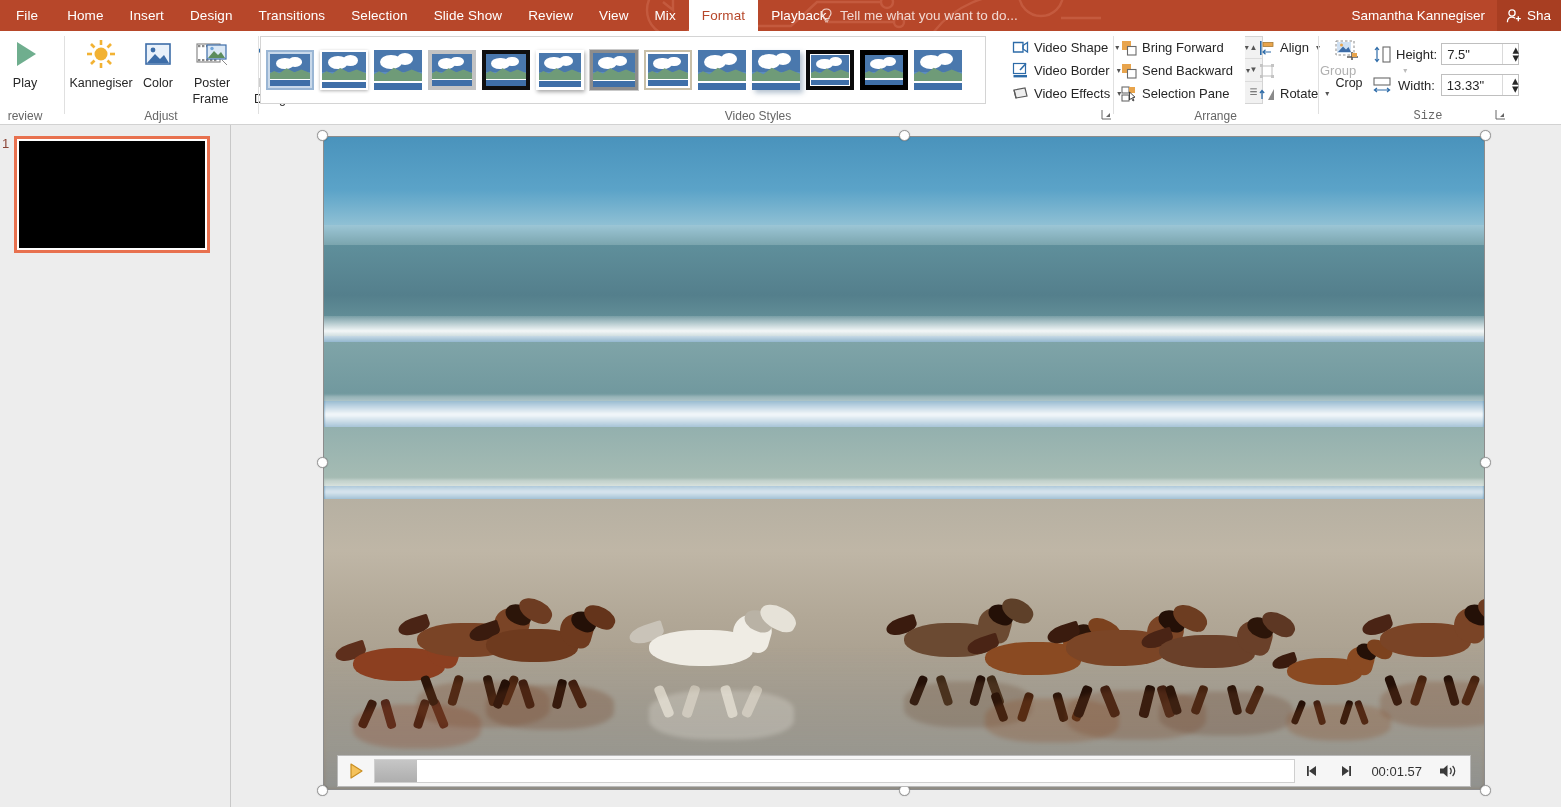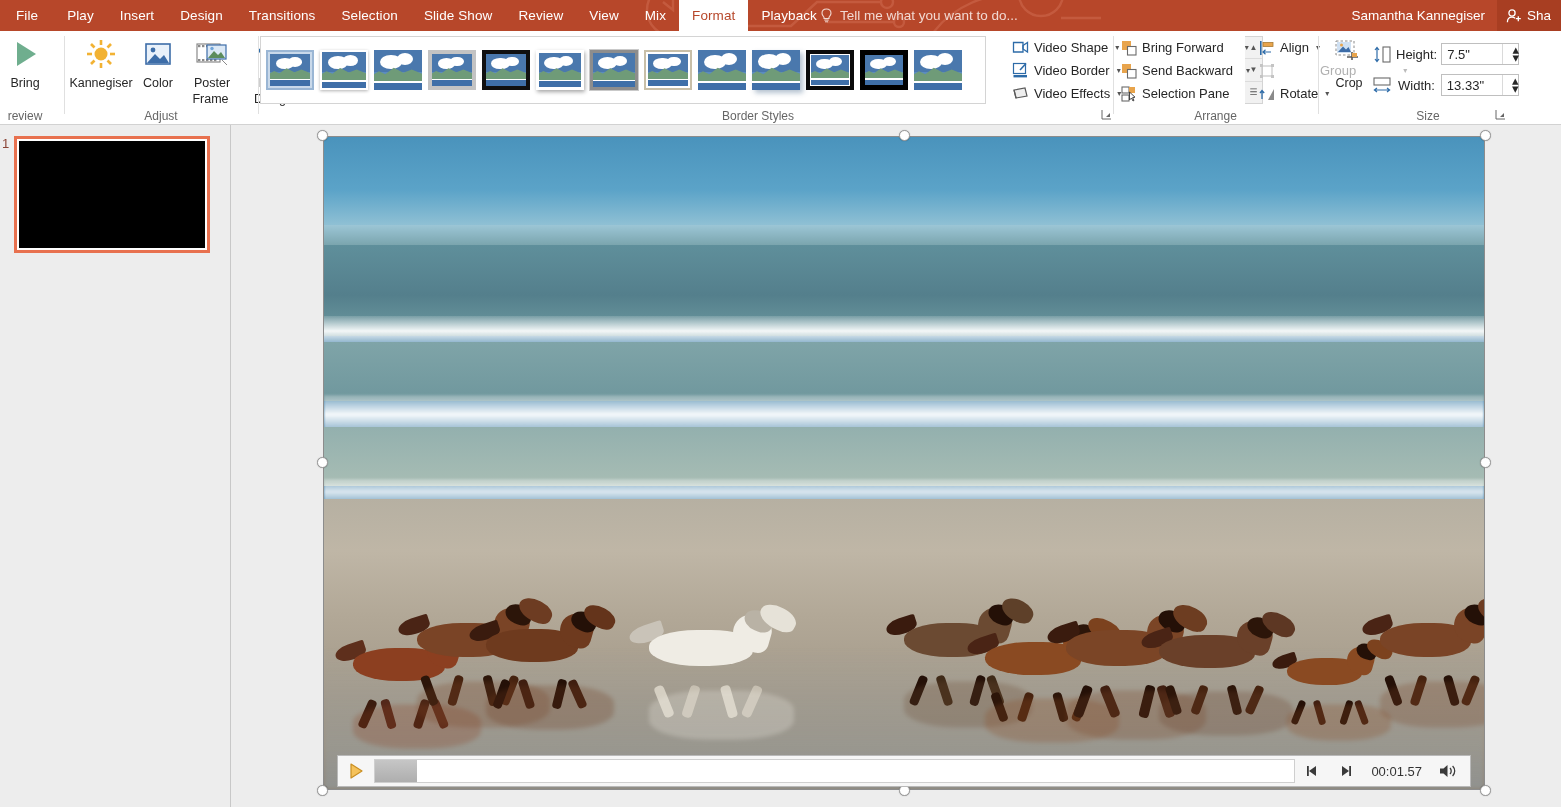--- a/index.html
+++ b/index.html
@@ -254,21 +254,21 @@
       <path d="M196 30 L240 30 L262 30"></path>
       <circle cx="268" cy="30" r="5"></circle>
       <path d="M300 44 C320 14, 356 0, 398 0"></path>
       <circle cx="410" cy="2" r="22"></circle>
       <path d="M430 26 L470 26"></path>
     </g>
   </svg>
 
   <div class="tabs">
     <div class="tab file">File</div>
-    <div class="tab">Play</div>
+    <div class="tab">Home</div>
     <div class="tab">Insert</div>
     <div class="tab">Design</div>
     <div class="tab">Transitions</div>
     <div class="tab">Selection</div>
     <div class="tab">Slide Show</div>
     <div class="tab">Review</div>
     <div class="tab">View</div>
     <div class="tab">Mix</div>
     <div class="tab active">Format</div>
     <div class="tab">Playback</div>
@@ -297,21 +297,21 @@
 
 <div class="ribbon">
 
   <div class="rgroup" style="left:-14px; width:78px;">
     <div class="bigbtn" style="left:14px; width:50px;">
       <span class="ico">
         <svg width="34" height="34" viewBox="0 0 34 34">
             <path d="M9 5 L28 17 L9 29 Z" fill="#6fae8e"></path>
           </svg>
       </span>
-      <span class="lbl">Bring</span>
+      <span class="lbl">Play</span>
     </div>
     <div class="rgroup-label">review</div>
   </div>
   <div class="rgroup-sep" style="left:64px;"></div>
 
   <div class="rgroup" style="left:64px; width:194px;">
 
     <div class="bigbtn" style="left:4px; width:66px;">
       <span class="ico">
         <svg width="32" height="32" viewBox="0 0 32 32">
@@ -587,21 +587,21 @@
       <span class="cr">▾</span>
     </div>
 
     <div class="dlglaunch" style="left:842px;">
       <svg width="14" height="14" viewBox="0 0 14 14">
         <path d="M2 2 L2 11 L11 11" fill="none" stroke="#666" stroke-width="1"></path>
         <path d="M10 5 L10 9 L6 9 Z" fill="#666"></path>
       </svg>
     </div>
 
-    <div class="rgroup-label" style="left:120px; width:760px;">Border Styles</div>
+    <div class="rgroup-label" style="left:120px; width:760px;">Video Styles</div>
   </div>
   <div class="rgroup-sep" style="left:1113px;"></div>
 
   <div class="rgroup" style="left:1113px; width:205px;">
 
     <div class="smbtn" style="left:4px; top:5px;">
       <svg width="16" height="16" viewBox="0 0 16 16">
         <rect x="1" y="1" width="9" height="9" fill="#e8a44c"></rect>
         <rect x="6.5" y="6.5" width="8.5" height="8.5" fill="#fff" stroke="#6a6a6a" stroke-width="1.1"></rect>
       </svg>
@@ -711,21 +711,21 @@
       </div>
     </div>
 
     <div class="dlglaunch" style="left:176px;">
       <svg width="14" height="14" viewBox="0 0 14 14">
         <path d="M2 2 L2 11 L11 11" fill="none" stroke="#666" stroke-width="1"></path>
         <path d="M10 5 L10 9 L6 9 Z" fill="#666"></path>
       </svg>
     </div>
 
-    <div class="rgroup-label" style="left:40px; width:140px;">Size</div>
+    <div class="rgroup-label" style="left:40px; width:140px;font-family:Liberation Mono, monospace;">Size</div>
   </div>
 </div>
 
 <div class="slidepane"></div>
 <div class="slide-num">1</div>
 <div class="thumb-sel">
   <div class="thumb-inner"></div>
 </div>
 
 <div class="canvas"></div>

